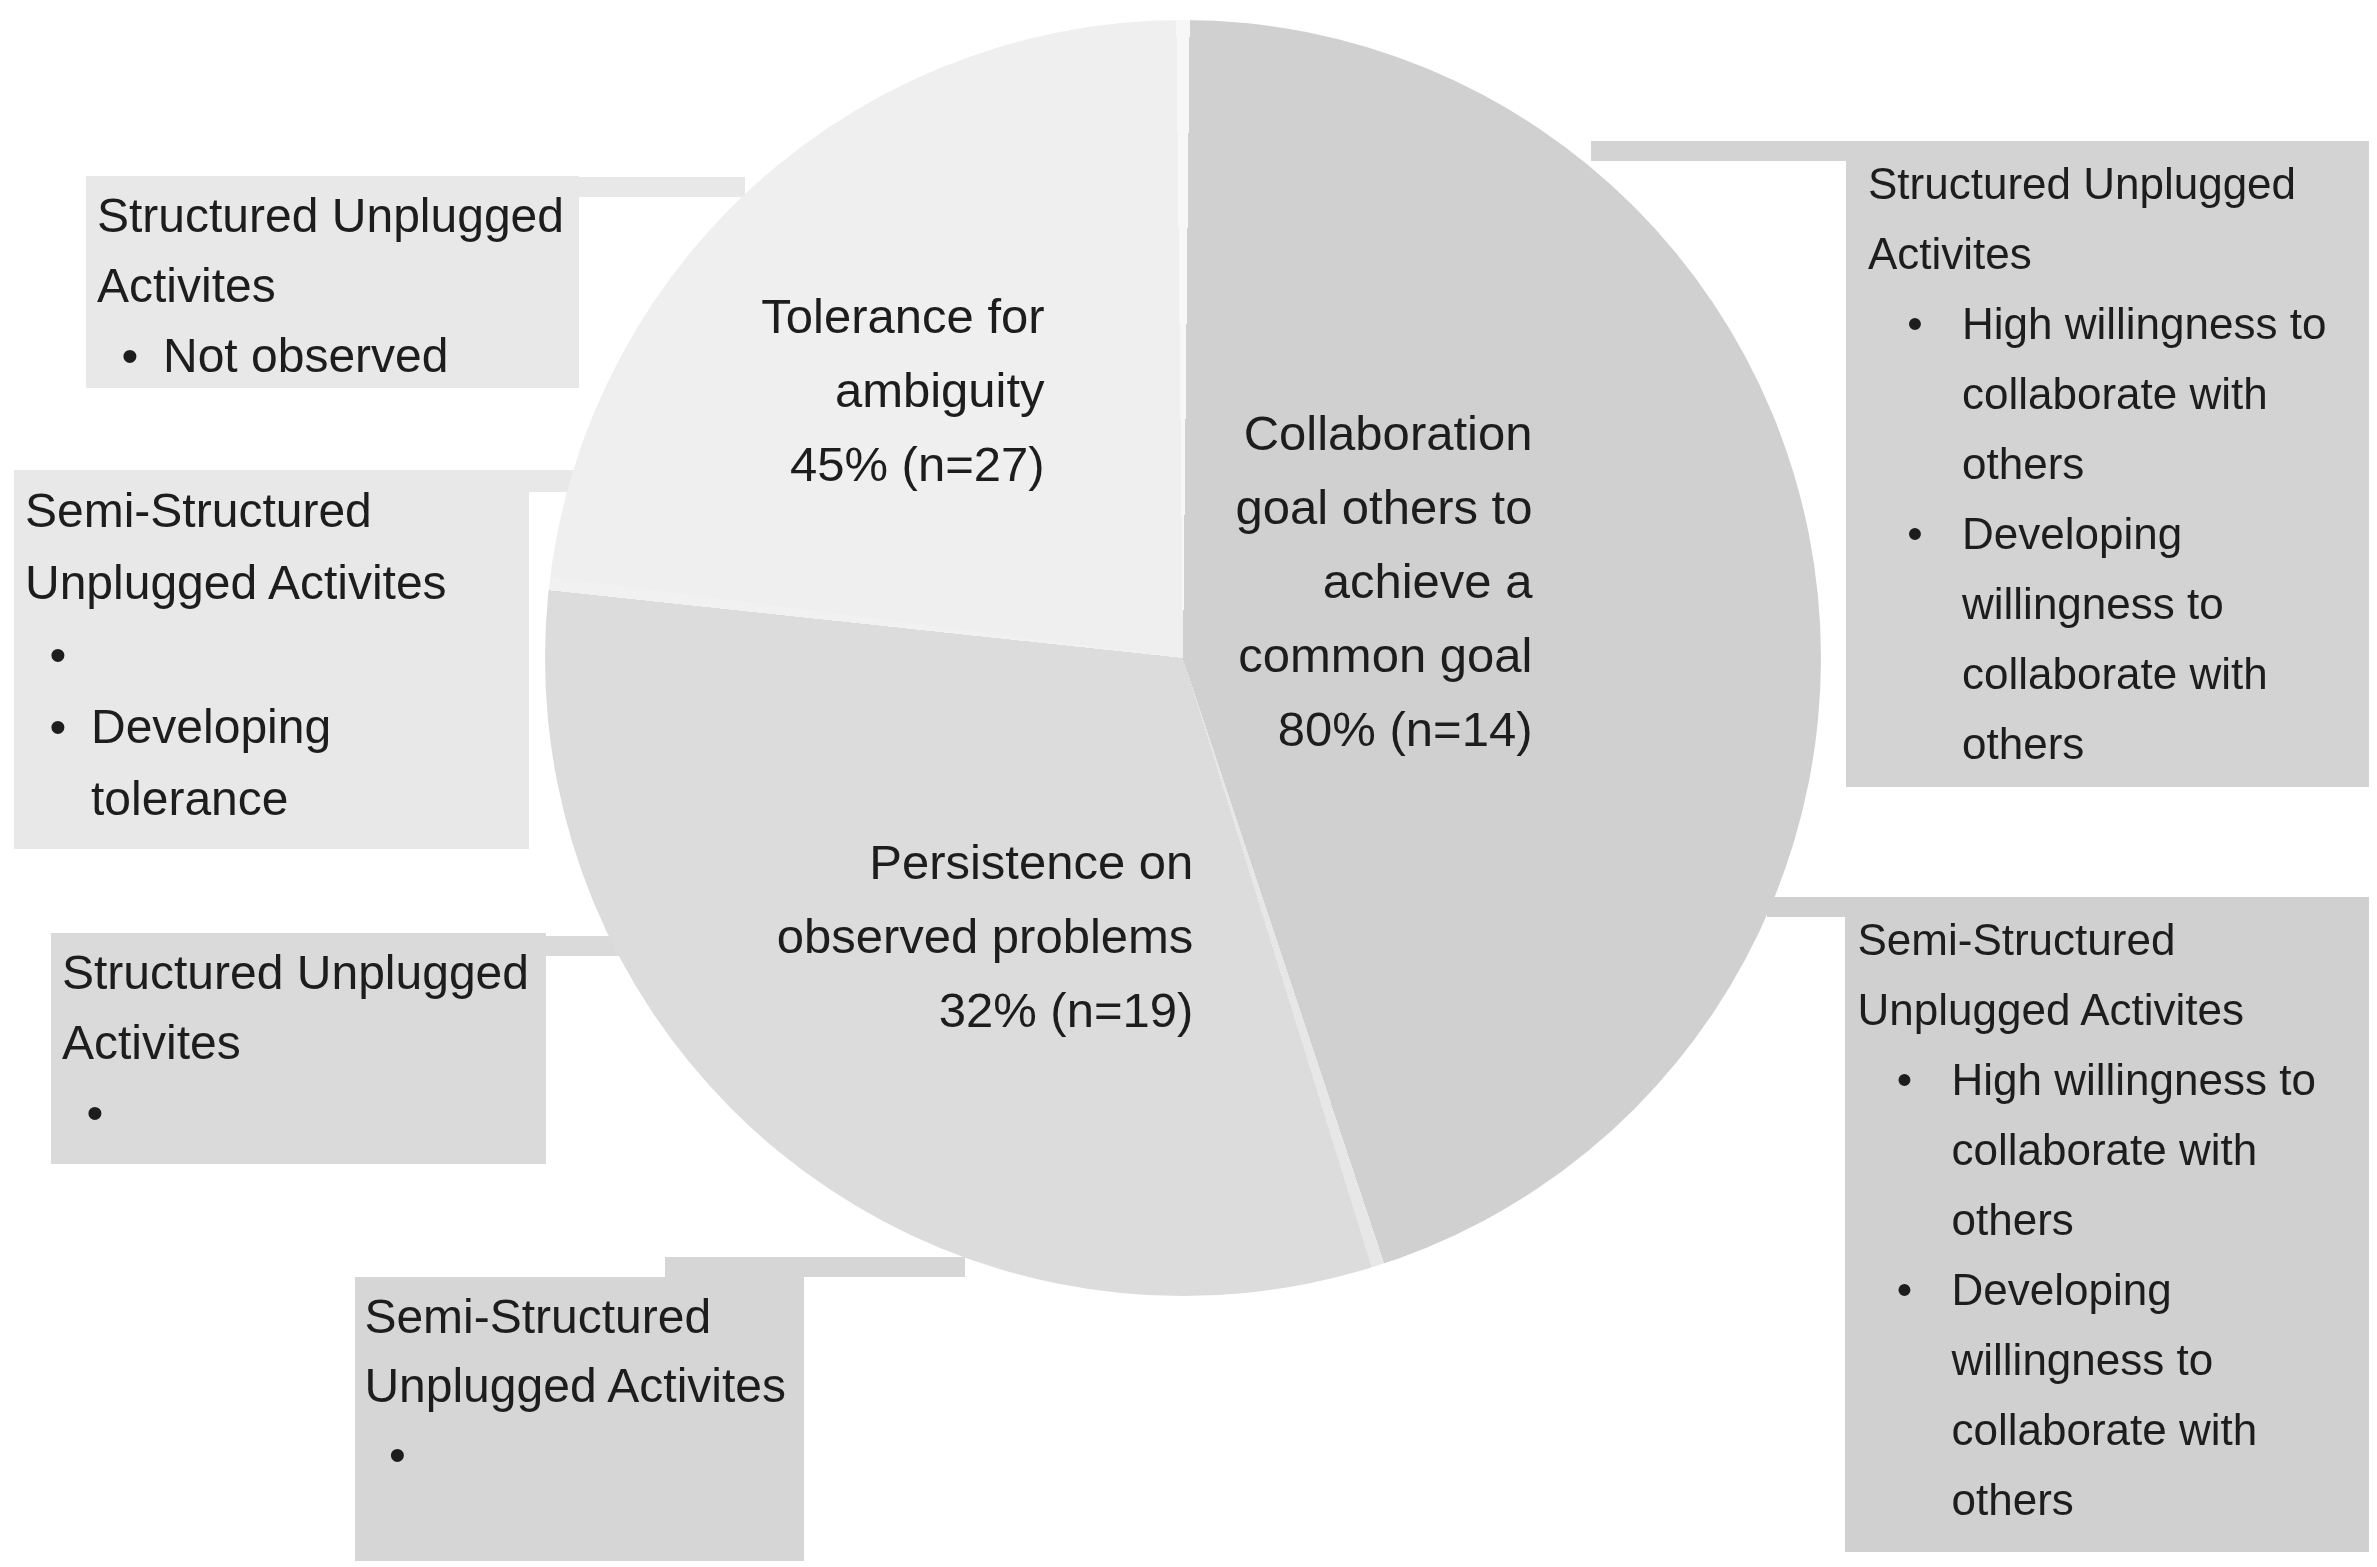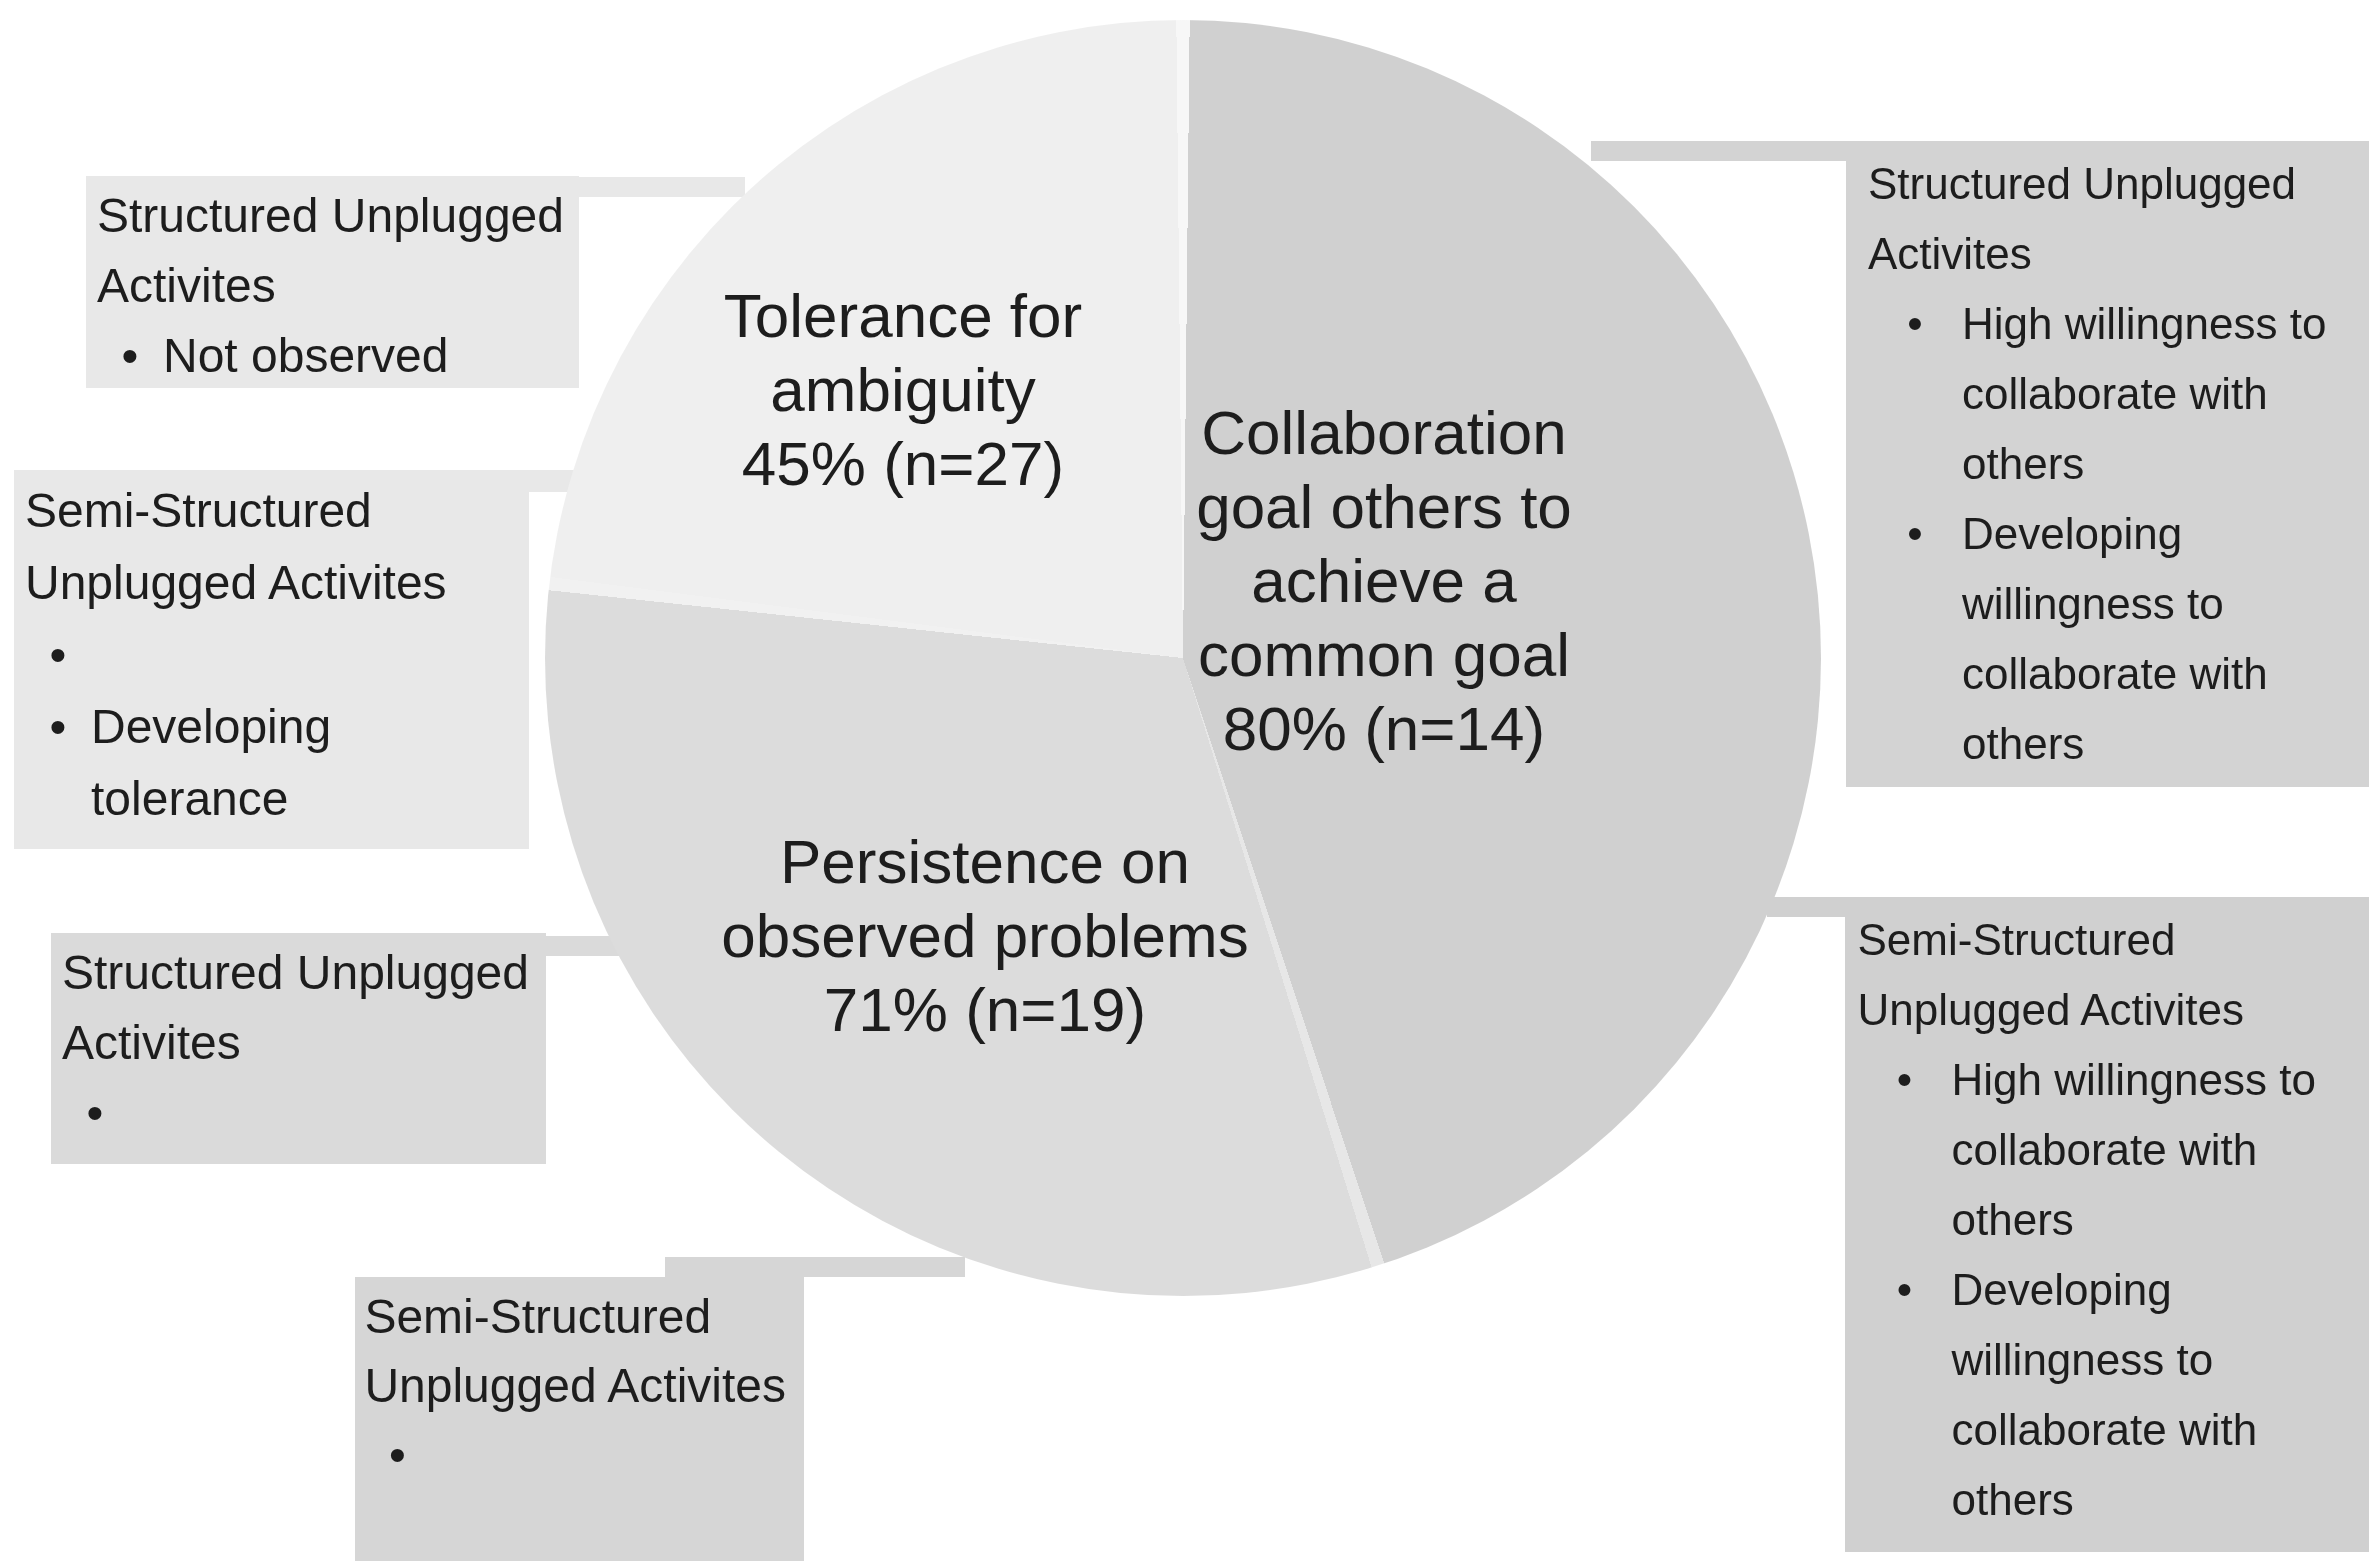--- a/index.html
+++ b/index.html
@@ -22,22 +22,22 @@
       #e7e7e7 161.6deg 162.8deg,
       #dcdcdc 162.8deg 276.1deg,
       #f1f1f1 276.1deg 277.3deg,
       #efefef 277.3deg 359.4deg,
       #f7f7f7 359.4deg 360deg);
   }
   
   .pie-label{
     position:absolute;
     transform:translate(-50%,-50%);
-    text-align:center;
-    font-size:62px;line-height:74px;
+    text-align:right;
+    font-size:49px;line-height:74px;
     white-space:nowrap;
   }
   #lab-tolerance{left:903px;top:390px;}
   #lab-collaboration{left:1384px;top:581px;}
   #lab-persistence{left:985px;top:936px;}
   
   .conn{position:absolute;}
   #conn-tl{left:577px;top:177px;width:168px;height:19.5px;background:#e8e8e8;}
   #conn-ml{left:527px;top:470px;width:55px;height:22px;background:#e8e8e8;}
   #conn-ll{left:544px;top:936px;width:78px;height:20px;background:#dadada;}
@@ -85,21 +85,21 @@
   <div class="pie-label" id="lab-collaboration">
       <div class="ln">Collaboration</div>
       <div class="ln">goal others to</div>
       <div class="ln">achieve a</div>
       <div class="ln">common goal</div>
       <div class="ln">80% (n=14)</div>
     </div>
   <div class="pie-label" id="lab-persistence">
       <div class="ln">Persistence on</div>
       <div class="ln">observed problems</div>
-      <div class="ln">71% (n=19)</div>
+      <div class="ln">32% (n=19)</div>
     </div>
 
   <div class="callout" id="co-tl">
     <div>
         <div class="ln">Structured Unplugged</div>
         <div class="ln">Activites</div>
       </div>
     <div>
         <div class="bullet-row">
           <span class="bullet-marker">•</span>

